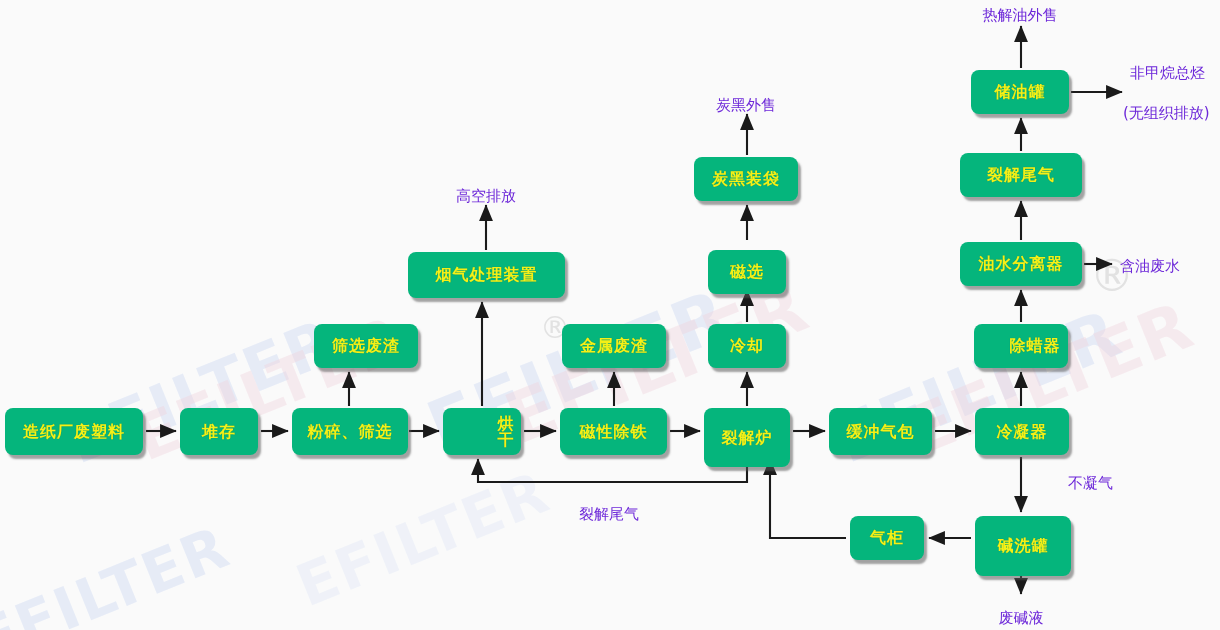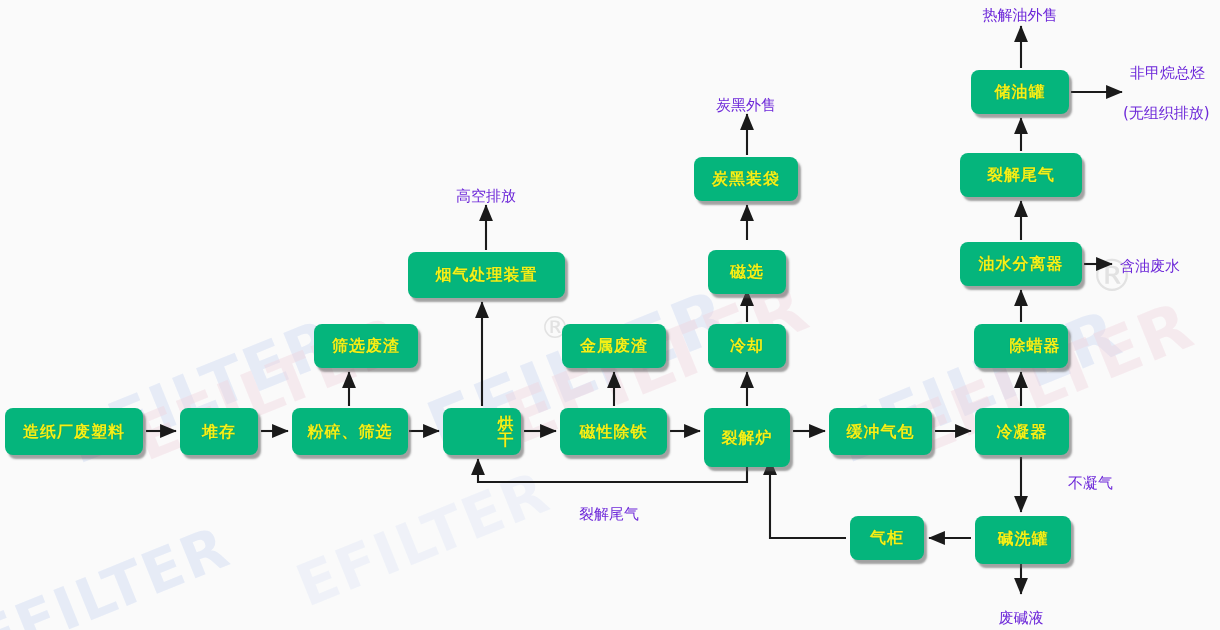--- a/index.html
+++ b/index.html
@@ -163,21 +163,21 @@
   <div class="node" style="left:708px;top:324px; width:78px;  height:44px;">冷却</div>
   <div class="node" style="left:708px;top:250px; width:78px;  height:44px;">磁选</div>
   <div class="node" style="left:694px;top:157px; width:104px; height:44px;">炭黑装袋</div>
 
   <div class="node" style="left:974px;top:324px; width:94px;  height:44px;padding-left:28px;">除蜡器</div>
   <div class="node" style="left:960px;top:242px; width:122px; height:44px;">油水分离器</div>
   <div class="node" style="left:960px;top:153px; width:122px; height:44px;">裂解尾气</div>
   <div class="node" style="left:971px;top:70px;  width:98px;  height:44px;">储油罐</div>
 
   <div class="node" style="left:850px;top:516px; width:74px;  height:44px;">气柜</div>
-  <div class="node" style="left:975px;top:516px; width:96px;  height:48px;font-family:Liberation Mono, monospace;">碱洗罐</div>
+  <div class="node" style="left:975px;top:516px; width:96px;  height:60px;">碱洗罐</div>
 
   <div class="lbl center" style="left:486px; top:186px;">高空排放</div>
   <div class="lbl center" style="left:746px; top:95px;">炭黑外售</div>
   <div class="lbl center" style="left:1020px;top:5px;">热解油外售</div>
   <div class="lbl" style="left:1130px;top:63px;">非甲烷总烃</div>
   <div class="lbl" style="left:1123px;top:103px;">(无组织排放)</div>
   <div class="lbl" style="left:1120px;top:256px;">含油废水</div>
   <div class="lbl" style="left:1030px;top:473px;margin-left:38px;">不凝气</div>
   <div class="lbl center" style="left:609px; top:504px;">裂解尾气</div>
   <div class="lbl center" style="left:1021px;top:608px;">废碱液</div>

